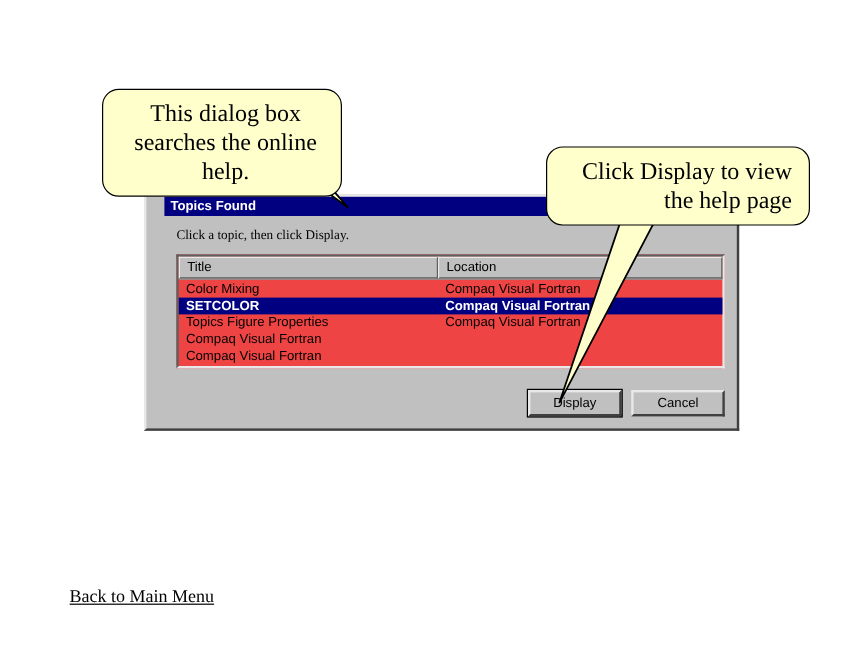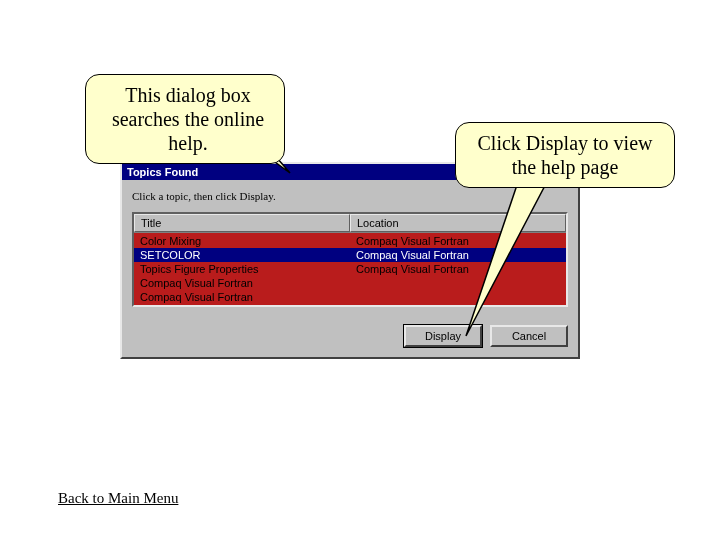--- a/index.html
+++ b/index.html
@@ -17,56 +17,57 @@
     background: #ffffcc;
     border: 1.5px solid #000;
     border-radius: 14px;
     padding: 8px 14px;
     font-size: 20px;
     line-height: 1.2;
     text-align: center;
     z-index: 5;
   }
   .callout.c1 { left: 85px; top: 74px; width: 200px; padding-left: 20px; }
-  .callout.c2 { left: 455px; top: 122px; width: 220px; }
+  .callout.c2 { left: 455px; top: 122px; width: 220px; text-align: right; }
   .pointer {
     position: absolute;
     z-index: 4;
   }
   .dialog {
     position: absolute;
     left: 120px;
     top: 162px;
-    width: 460px;
+    width: 496px;
     background: #c0c0c0;
     border-top: 2px solid #e8e8e8;
     border-left: 2px solid #e8e8e8;
     border-right: 2px solid #404040;
     border-bottom: 2px solid #404040;
     filter: blur(0.35px);
+    padding-left: 15px;
   }
   .titlebar {
     background: #000080;
     color: #fff;
     font-family: Arial, sans-serif;
     font-size: 11px;
     font-weight: bold;
     padding: 2px 5px;
     display: flex;
     align-items: center;
   }
   .instruction {
     font-family: Liberation Serif, serif;
     font-size: 11px;
     color: #000;
     padding: 10px 10px 6px 10px;
   }
   .listbox {
     margin: 4px 10px 12px 10px;
-    background: #b91c1c;
+    background: #ef4444;
     border-top: 2px solid #606060;
     border-left: 2px solid #606060;
     border-right: 2px solid #e8e8e8;
     border-bottom: 2px solid #e8e8e8;
     font-family: "MS Sans Serif", Arial, sans-serif;
     font-size: 11px;
   }
   .listhead {
     display: flex;
     background: #c0c0c0;
@@ -86,20 +87,21 @@
   .row {
     display: flex;
     padding: 0 0;
     line-height: 14px;
   }
   .row .c1c { width: 216px; padding: 0 6px; white-space: nowrap; overflow: hidden; }
   .row .c2c { flex: 1; padding: 0 6px; white-space: nowrap; overflow: hidden; }
   .row.sel {
     background: #000080;
     color: #fff;
+    font-weight: bold;
   }
   .btnbar {
     display: flex;
     justify-content: flex-end;
     gap: 8px;
     padding: 6px 10px 10px 10px;
   }
   .btn {
     font-family: "MS Sans Serif", Arial, sans-serif;
     font-size: 11px;

